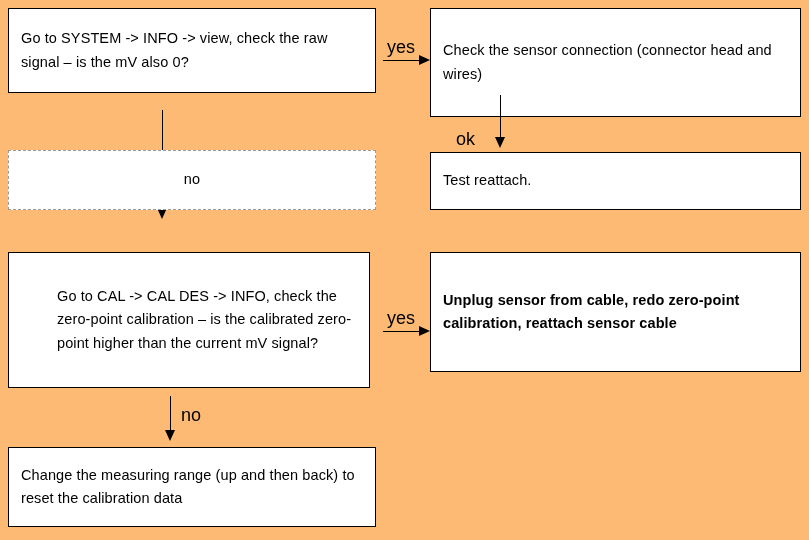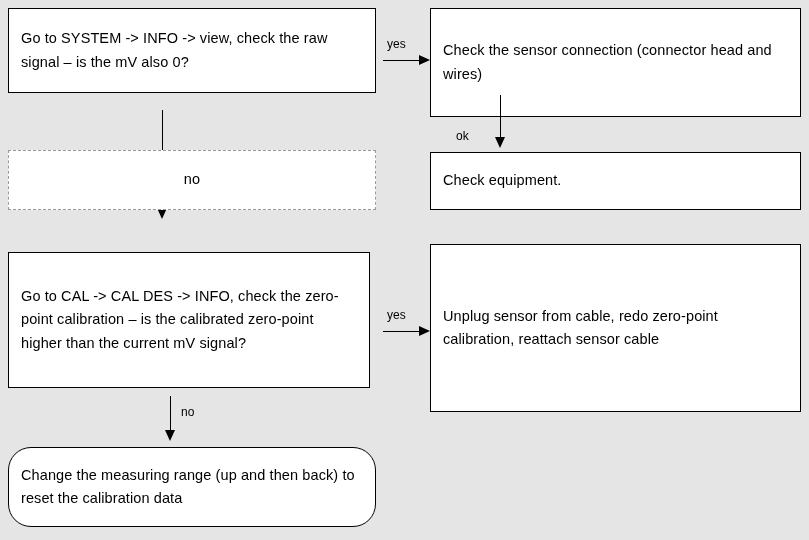--- a/index.html
+++ b/index.html
@@ -7,21 +7,21 @@
     padding: 0;
     background: #ffffff;
   }
   body {
     font-family: "Liberation Sans", sans-serif;
   }
   #canvas {
     position: relative;
     width: 809px;
     height: 540px;
-    background: #e5e5e5;
+    background: #fdba74;
     overflow: hidden;
   }
   .node {
     position: absolute;
     box-sizing: border-box;
     border: 1px solid #000000;
     background: #ffffff;
     display: flex;
     align-items: center;
   }
@@ -64,21 +64,21 @@
   .arrow-h-head {
     position: absolute;
     width: 0;
     height: 0;
     border-top: 5.5px solid transparent;
     border-bottom: 5.5px solid transparent;
     border-left: 11px solid #000000;
   }
   .edge-label {
     position: absolute;
-    font-size: 12px;
+    font-size: 18px;
     line-height: 1;
     color: #000000;
     white-space: nowrap;
   }
 </style>
 </head>
 <body>
 
 <div id="canvas">
 
@@ -99,36 +99,36 @@
 
   <div class="node dashed" style="left:8px; top:150px; width:368px; height:60px;">
     <span class="node-text centered">no</span>
   </div>
 
   <div class="arrow-v" style="left:500px; top:95px; height:44px;"></div>
   <div class="arrow-v-head" style="left:495px; top:137px;"></div>
   <div class="edge-label" style="left:456px; top:110px;margin-top:20px;">ok</div>
 
   <div class="node" style="left:430px; top:152px; width:371px; height:58px;">
-    <span class="node-text">Check equipment.</span>
+    <span class="node-text">Test reattach.</span>
   </div>
 
-  <div class="node" style="left:8px; top:252px; width:362px; height:136px;">
+  <div class="node" style="left:8px; top:252px; width:362px; height:136px;padding-left:36px;">
     <span class="node-text">Go to CAL -&gt; CAL DES -&gt; INFO, check the zero-point calibration – is the calibrated zero-point higher than the current mV signal?</span>
   </div>
 
   <div class="arrow-h" style="left:383px; top:331px; width:38px;"></div>
   <div class="arrow-h-head" style="left:419px; top:326px;"></div>
   <div class="edge-label" style="left:387px; top:309px;">yes</div>
 
-  <div class="node" style="left:430px; top:244px; width:371px; height:168px;">
+  <div class="node" style="left:430px; top:252px; width:371px; height:120px;font-weight:bold;">
     <span class="node-text">Unplug sensor from cable, redo zero-point calibration, reattach sensor cable</span>
   </div>
 
   <div class="arrow-v" style="left:170px; top:396px; height:36px;"></div>
   <div class="arrow-v-head" style="left:165px; top:430px;"></div>
   <div class="edge-label" style="left:181px; top:406px;">no</div>
 
-  <div class="node" style="left:8px; top:447px; width:368px; height:80px;border-radius:23px;">
+  <div class="node" style="left:8px; top:447px; width:368px; height:80px;">
     <span class="node-text">Change the measuring range (up and then back) to reset the calibration data</span>
   </div>
 
 </div>
 
 </body></html>

